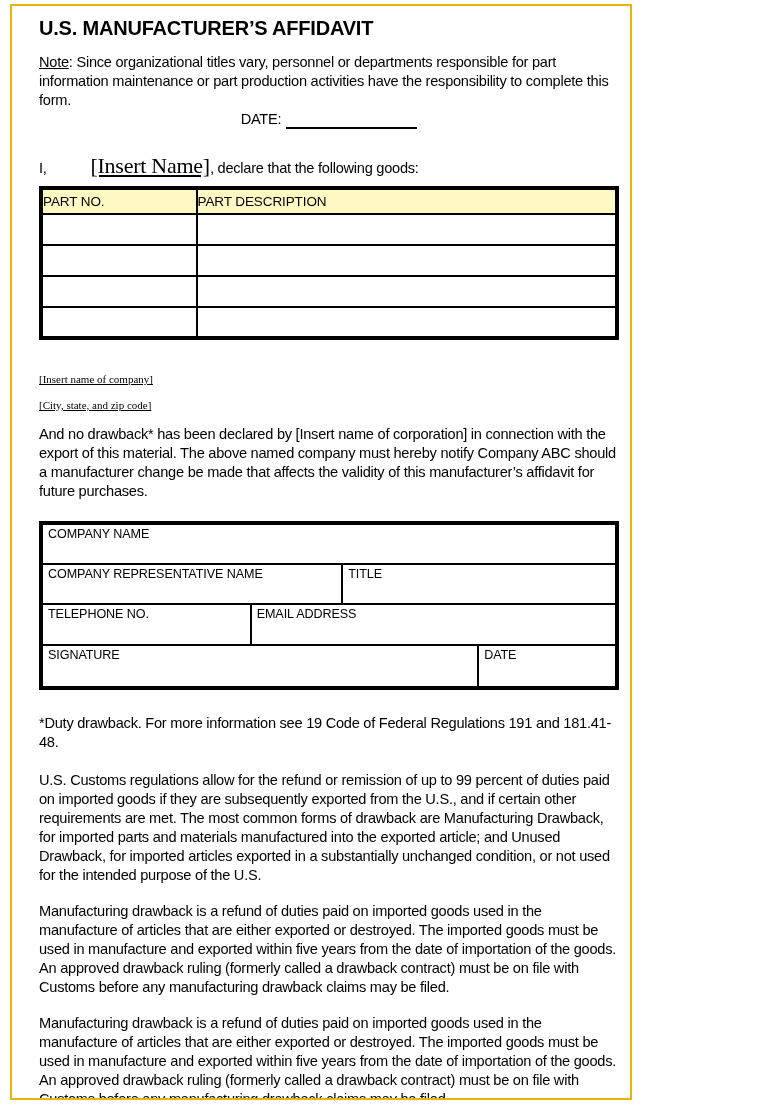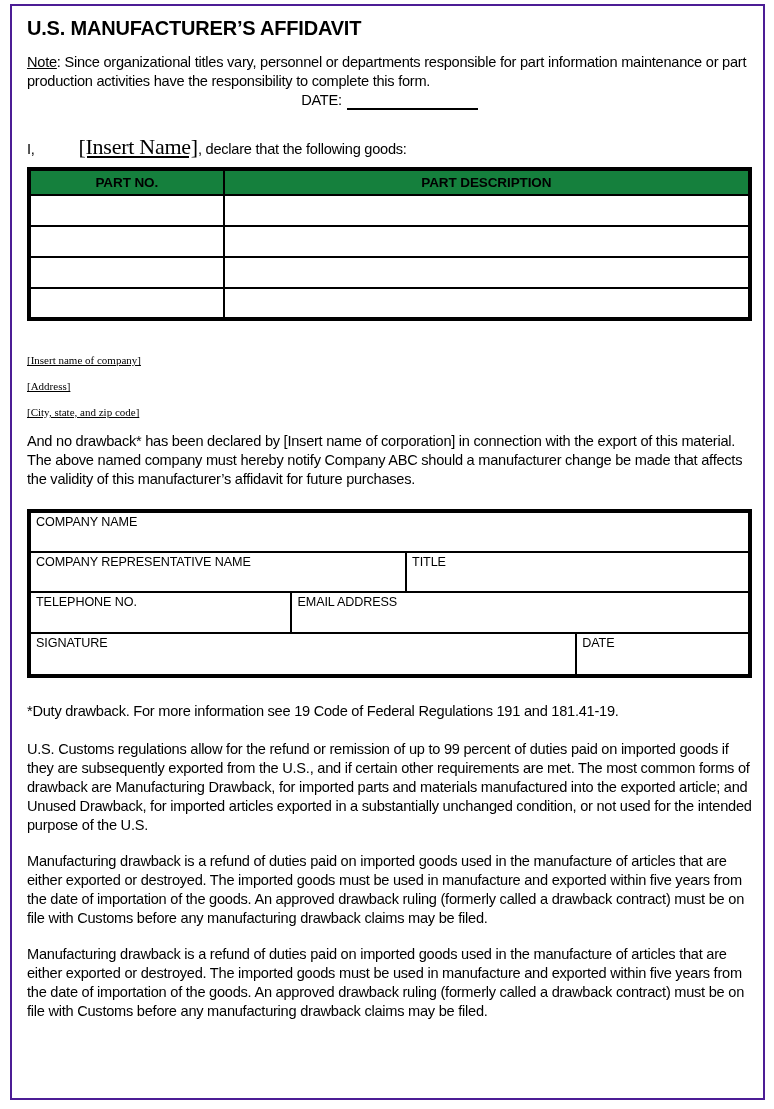--- a/index.html
+++ b/index.html
@@ -6,23 +6,23 @@
   html, body { background: #ffffff; }
   body {
     width: 774px; height: 1109px;
     font-family: "Liberation Sans", sans-serif;
     color: #000;
     overflow: hidden;
   }
   .page-frame {
     position: absolute;
     left: 10px; top: 4px;
-    width: 755px; height: 1096px;
-    border: 2px solid #4c1d95;
-    padding: 9px 11px 6px 15px;
+    width: 622px; height: 1096px;
+    border: 2px solid #eab308;
+    padding: 9px 11px 6px 27px;
     overflow: hidden;
     background: #fff;
   }
   .doc-title {
     font-size: 20px;
     line-height: 24px;
     font-weight: bold;
     letter-spacing: -0.2px;
     margin: 1px 0 13px 0;
   }
@@ -47,26 +47,26 @@
     font-size: 22px;
     text-decoration: underline;
     margin-left: 40px;
   }
   .decl-line { margin-bottom: 8px; }
 
   table { border-collapse: collapse; width: 100%; table-layout: fixed; }
   .parts-table { border: 4px solid #000; margin-bottom: 26px; }
   .parts-table th, .parts-table td { border: 2px solid #000; }
   .parts-table th {
-    background: #15803d;
+    background: #fef9c3;
     height: 26px;
     font-size: 13.5px;
-    font-weight: bold;
+    font-weight: normal;
     letter-spacing: -0.1px;
-    text-align: center;
+    text-align: left;
     vertical-align: middle;
   }
   .parts-table td { height: 31px; }
   .col-partno { width: 27%; }
 
   .mfg-by-line { margin-bottom: 7px; }
   .placeholder-block { margin-bottom: 7px; }
   .placeholder-line {
     font-family: "Liberation Serif", serif;
     font-size: 11px;
@@ -132,21 +132,20 @@
       <tr>
         <td></td>
         <td></td>
       </tr>
     </tbody>
   </table>
 
 
   <div class="placeholder-block">
     <div class="placeholder-line"><span>[Insert name of company]</span></div>
-    <div class="placeholder-line"><span>[Address]</span></div>
     <div class="placeholder-line"><span>[City, state, and zip code]</span></div>
   </div>
 
   <p class="drawback-para">And no drawback* has been declared by [Insert name of corporation] in connection with the export of this material. The above named company must hereby notify Company ABC should a manufacturer change be made that affects the validity of this manufacturer’s affidavit for future purchases.</p>
 
   <table class="sig-table">
     <colgroup>
         <col style="width:36.4%">
         <col style="width:15.9%">
         <col style="width:23.6%">
@@ -164,21 +163,21 @@
         <td><span>TELEPHONE NO.</span></td>
         <td colspan="3"><span>EMAIL ADDRESS</span></td>
       </tr>
       <tr class="sig-row-4">
         <td colspan="3"><span>SIGNATURE</span></td>
         <td><span>DATE</span></td>
       </tr>
     </tbody>
   </table>
 
-  <p class="footnote-para">*Duty drawback. For more information see 19 Code of Federal Regulations 191 and 181.41-19.</p>
+  <p class="footnote-para">*Duty drawback. For more information see 19 Code of Federal Regulations 191 and 181.41-48.</p>
 
   <p class="body-para">U.S. Customs regulations allow for the refund or remission of up to 99 percent of duties paid on imported goods if they are subsequently exported from the U.S., and if certain other requirements are met. The most common forms of drawback are Manufacturing Drawback, for imported parts and materials manufactured into the exported article; and Unused Drawback, for imported articles exported in a substantially unchanged condition, or not used for the intended purpose of the U.S.</p>
 
   <p class="body-para">Manufacturing drawback is a refund of duties paid on imported goods used in the manufacture of articles that are either exported or destroyed. The imported goods must be used in manufacture and exported within five years from the date of importation of the goods. An approved drawback ruling (formerly called a drawback contract) must be on file with Customs before any manufacturing drawback claims may be filed.</p>
 
   <p class="body-para">Manufacturing drawback is a refund of duties paid on imported goods used in the manufacture of articles that are either exported or destroyed. The imported goods must be used in manufacture and exported within five years from the date of importation of the goods. An approved drawback ruling (formerly called a drawback contract) must be on file with Customs before any manufacturing drawback claims may be filed.</p>
 
 </div>
 
 </body></html>

